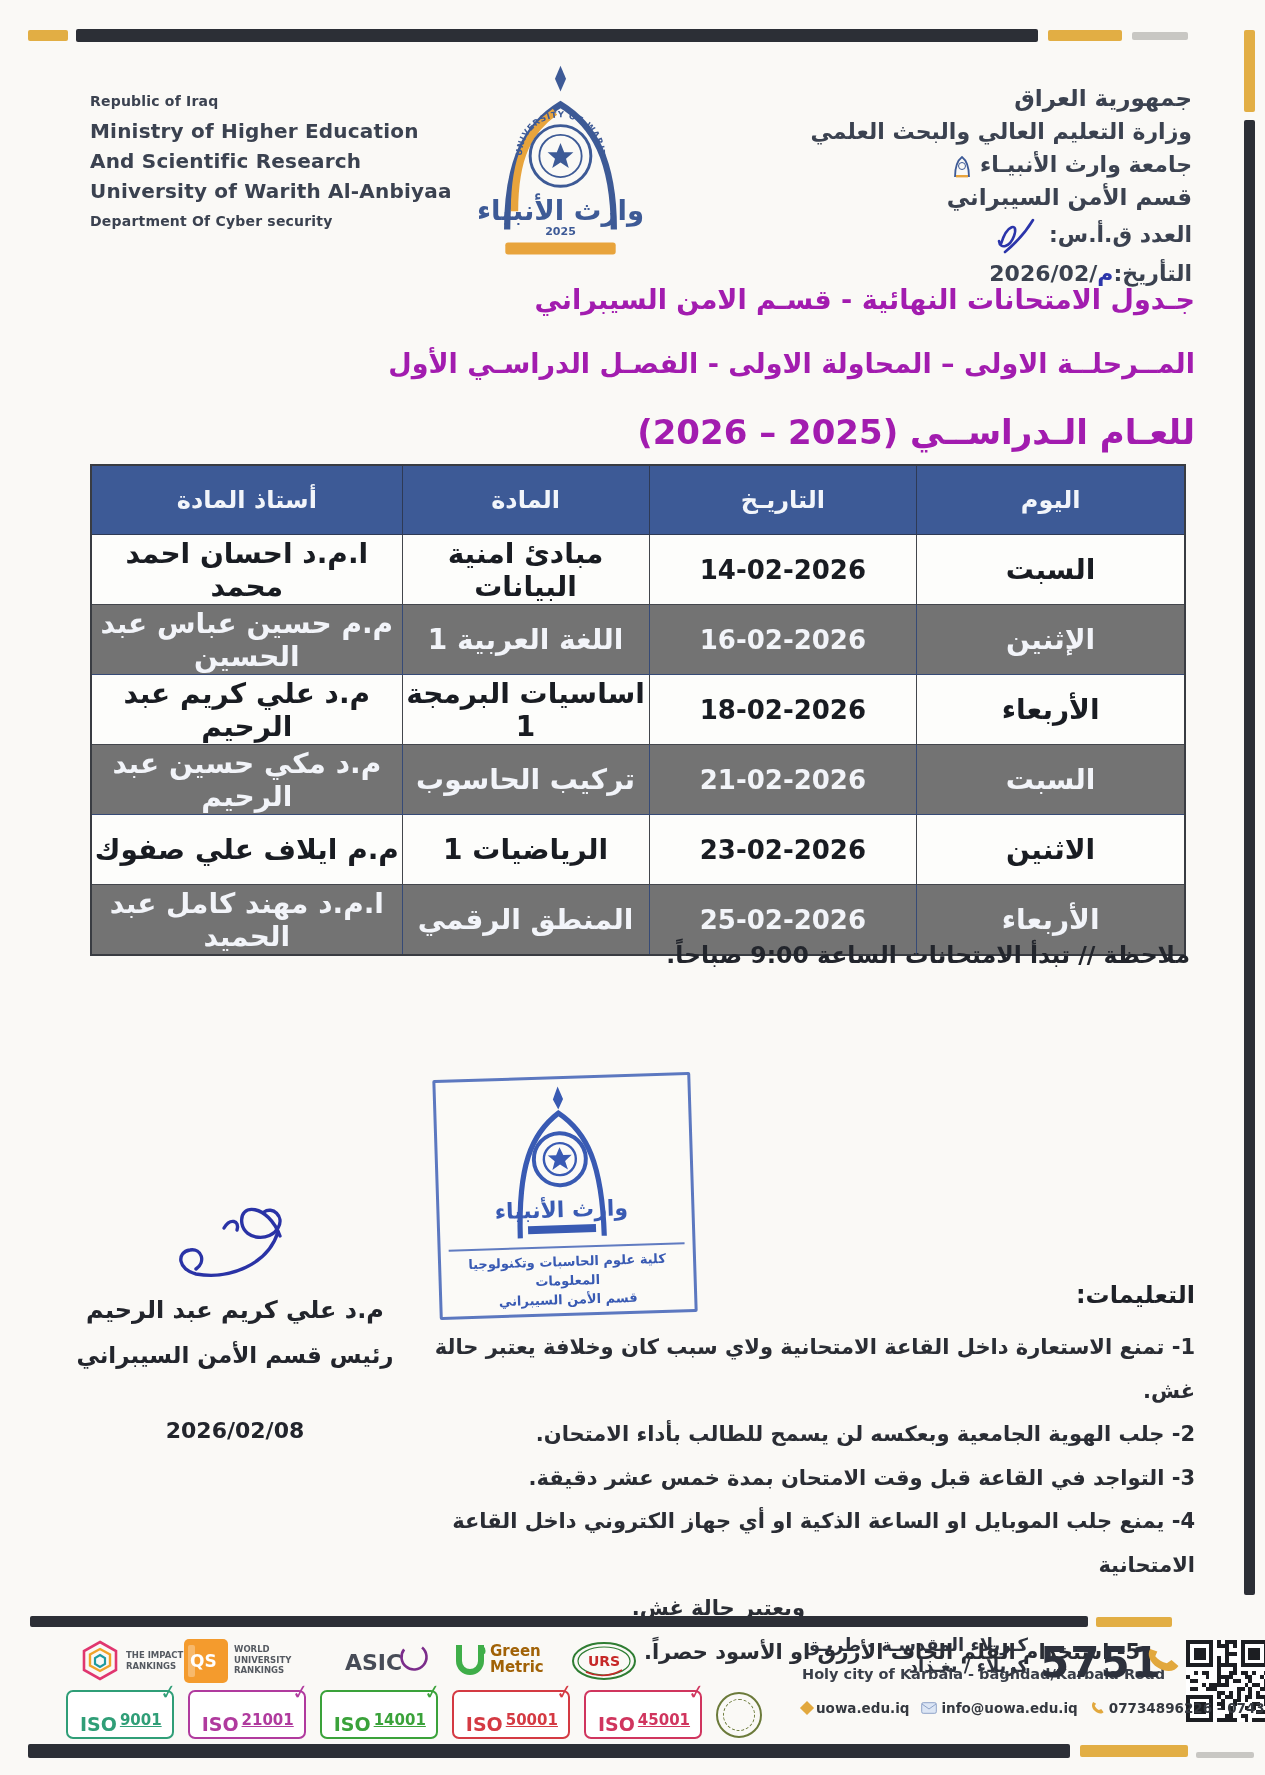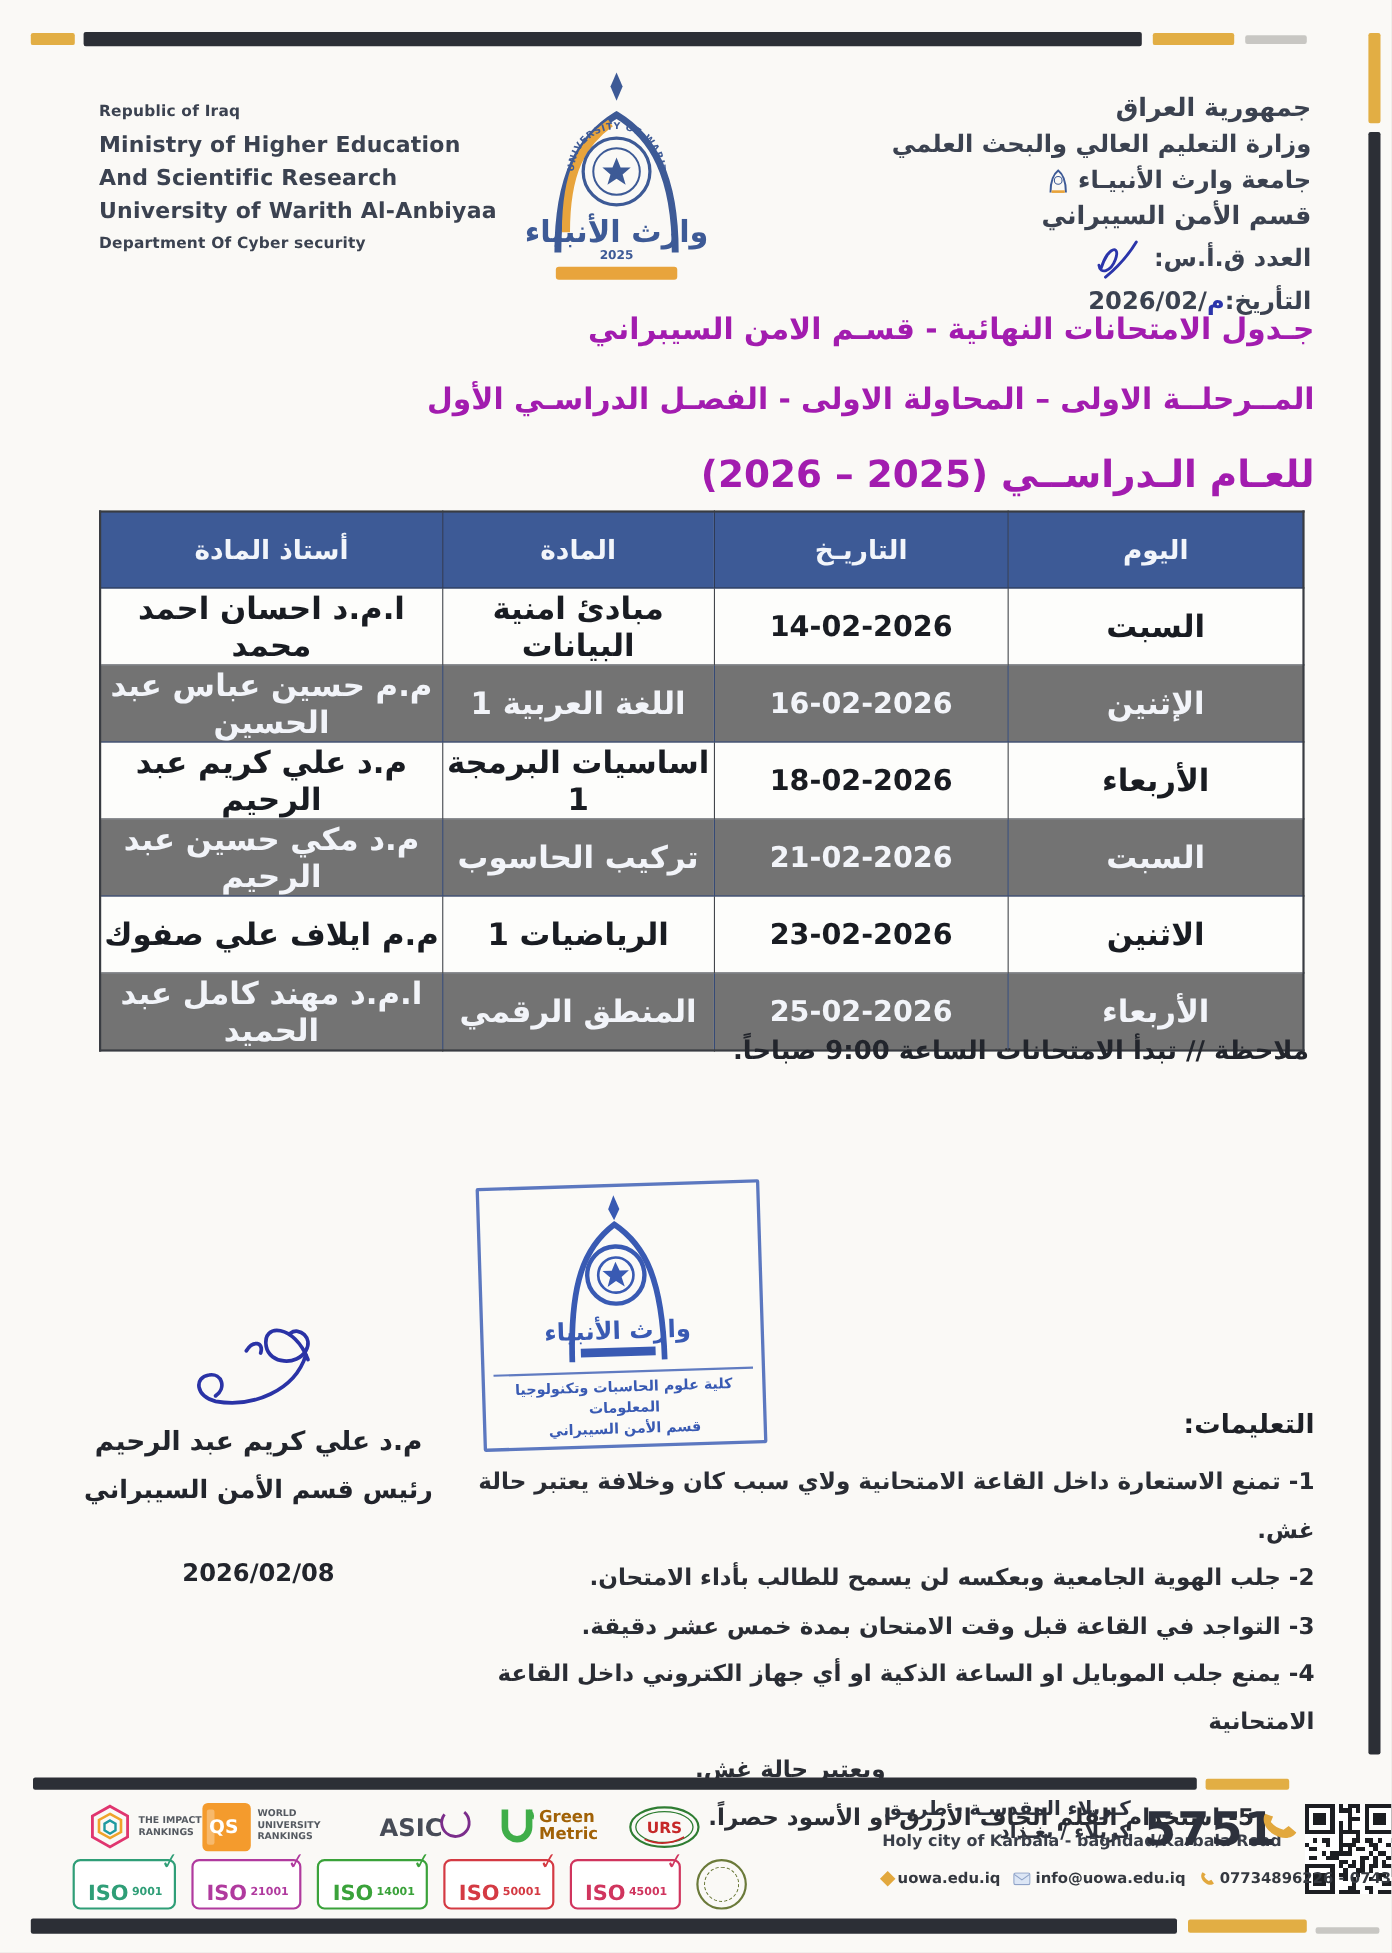--- a/index.html
+++ b/index.html
@@ -68,21 +68,21 @@
   .qs-box:before{content:'';position:absolute;left:4px;top:6px;bottom:6px;width:7px;
           background:rgba(255,255,255,.3);border-radius:2px;}
   .qs-box span{color:#fff;font-weight:700;font-size:17px;padding-left:6px;}
   .asic{position:absolute;left:345px;top:1650px;font-size:22px;font-weight:700;color:#474c57;}
   .gm-text{position:absolute;left:490px;top:1643px;font-size:15px;font-weight:700;
            color:#a16207;line-height:16px;}
   .iso-row{position:absolute;left:66px;top:1690px;display:flex;gap:14px;align-items:center;}
   .iso{position:relative;border:2.5px solid;border-radius:7px;padding:19px 10px 3px 12px;
        display:flex;align-items:flex-end;gap:3px;background:#fff;}
   .iso-l{font-size:19px;font-weight:700;line-height:20px;}
-  .iso-n{font-size:10px;font-weight:700;margin-bottom:5px;}
+  .iso-n{font-size:15px;font-weight:700;margin-bottom:5px;text-decoration:underline;}
   .iso-c{position:absolute;top:-12px;right:-5px;font-size:20px;font-weight:700;transform:rotate(-8deg);}
   .seal{width:42px;height:42px;border:2.5px solid #6b7a3a;border-radius:50%;position:relative;}
   .seal:before{content:'';position:absolute;inset:5px;border:1.5px dashed #6b7a3a;border-radius:50%;}
   .addr-ar{position:absolute;left:800px;width:228px;top:1634px;direction:rtl;text-align:right;
            font-size:18px;font-weight:700;color:#2e323c;}
   .addr-en{position:absolute;left:802px;top:1666px;font-size:14.5px;font-weight:700;color:#3a3f49;}
   .phone-big{position:absolute;left:1040px;top:1638px;font-size:42px;font-weight:700;
              color:#2d313c;letter-spacing:1px;}
   .contact{position:absolute;left:802px;top:1700px;display:flex;gap:12px;align-items:center;
            font-size:13.5px;font-weight:700;color:#34383f;white-space:nowrap;}

